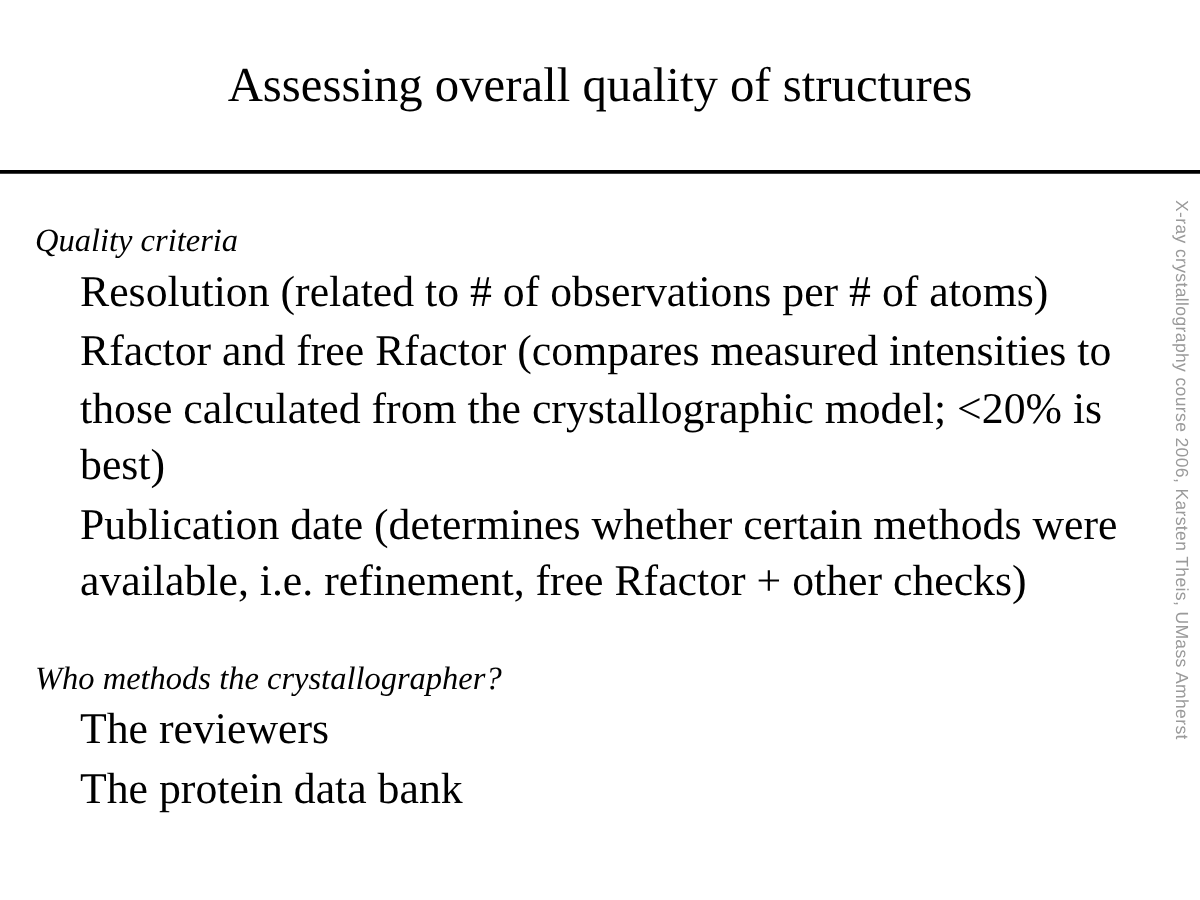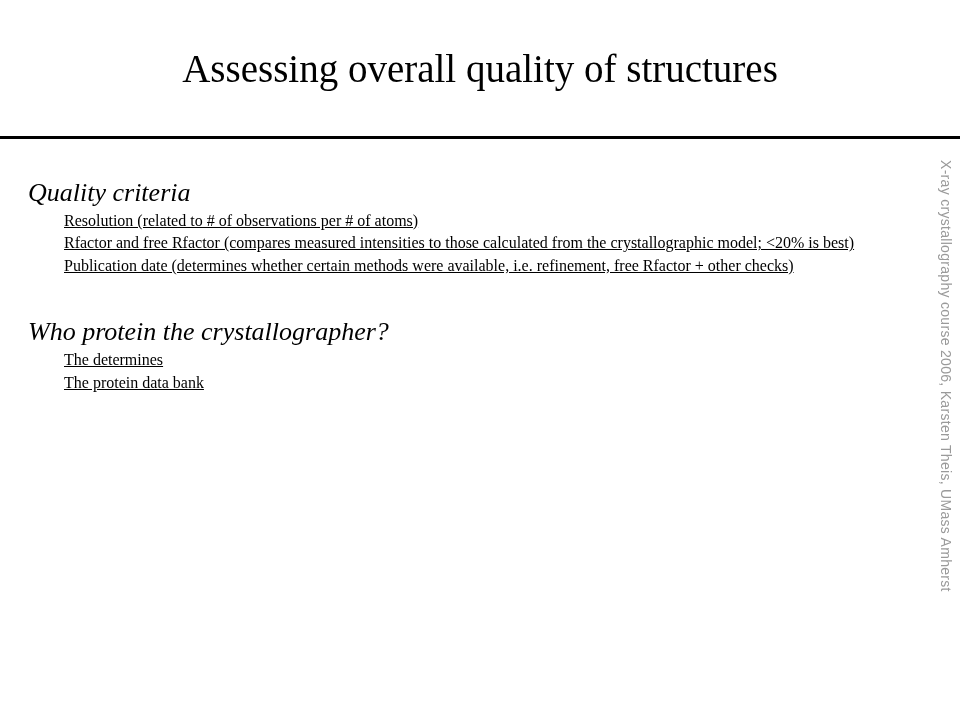--- a/index.html
+++ b/index.html
@@ -46,25 +46,24 @@
     top: 178px;
     width: 880px;
   }
   .lvl1 {
     font-size: 26px;
     line-height: 1.18;
     margin: 0 0 2px 0;
     font-style: italic;
   }
   .lvl2 {
-    font-size: 16px;
+    font-size: 35px;
     line-height: 1.3;
     margin: 0 0 2px 0;
     padding-left: 36px;
-    text-decoration: underline;
   }
   .group-gap {
     height: 38px;
   }
   .sidebar-credit {
     position: absolute;
     right: 6px;
     top: 160px;
     width: 22px;
     height: 540px;
@@ -87,21 +86,21 @@
 
   <div class="body-area">
 
     <p class="lvl1">Quality criteria</p>
     <p class="lvl2">Resolution (related to # of observations per # of atoms)</p>
     <p class="lvl2">Rfactor and free Rfactor (compares measured intensities to those calculated from the crystallographic model; &lt;20% is best)</p>
     <p class="lvl2">Publication date (determines whether certain methods were available, i.e. refinement, free Rfactor + other checks)</p>
 
     <div class="group-gap"></div>
 
-    <p class="lvl1">Who protein the crystallographer?</p>
-    <p class="lvl2">The determines</p>
+    <p class="lvl1">Who methods the crystallographer?</p>
+    <p class="lvl2">The reviewers</p>
     <p class="lvl2">The protein data bank</p>
 
   </div>
 
   <div class="sidebar-credit">X-ray crystallography course 2006, Karsten Theis, UMass Amherst</div>
 
 </div>
 
 </body></html>

